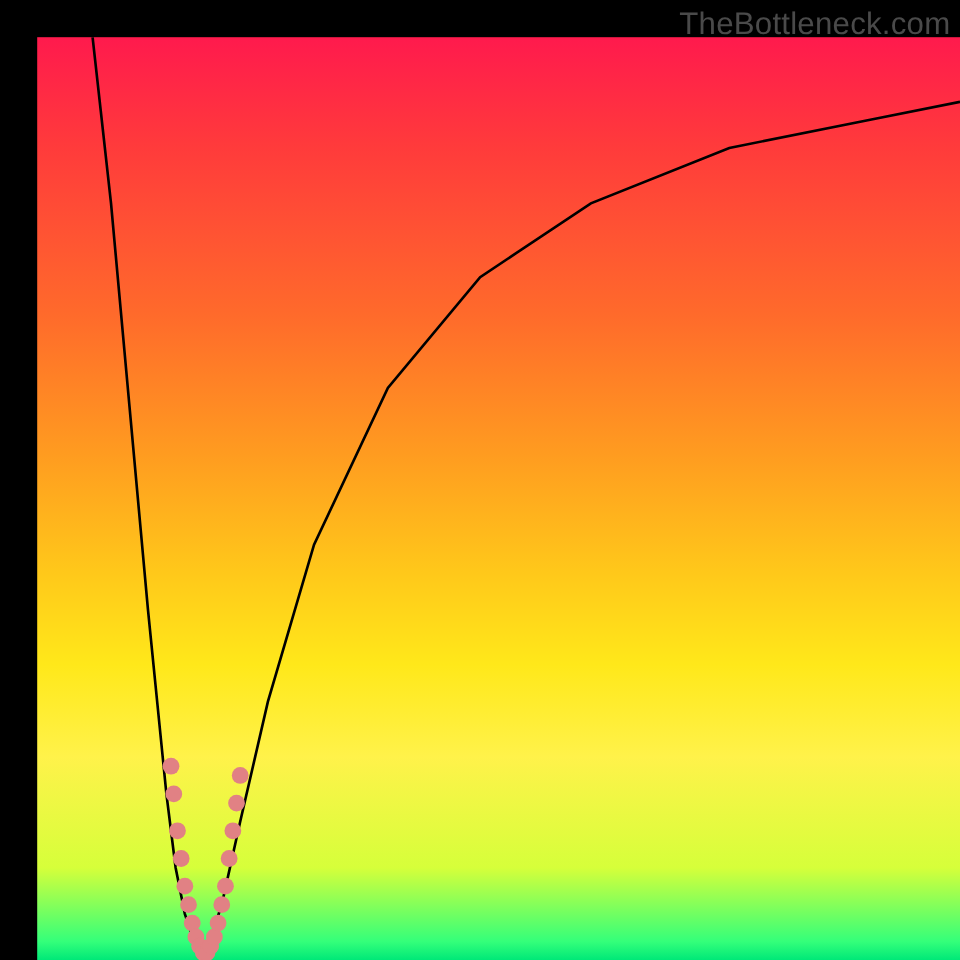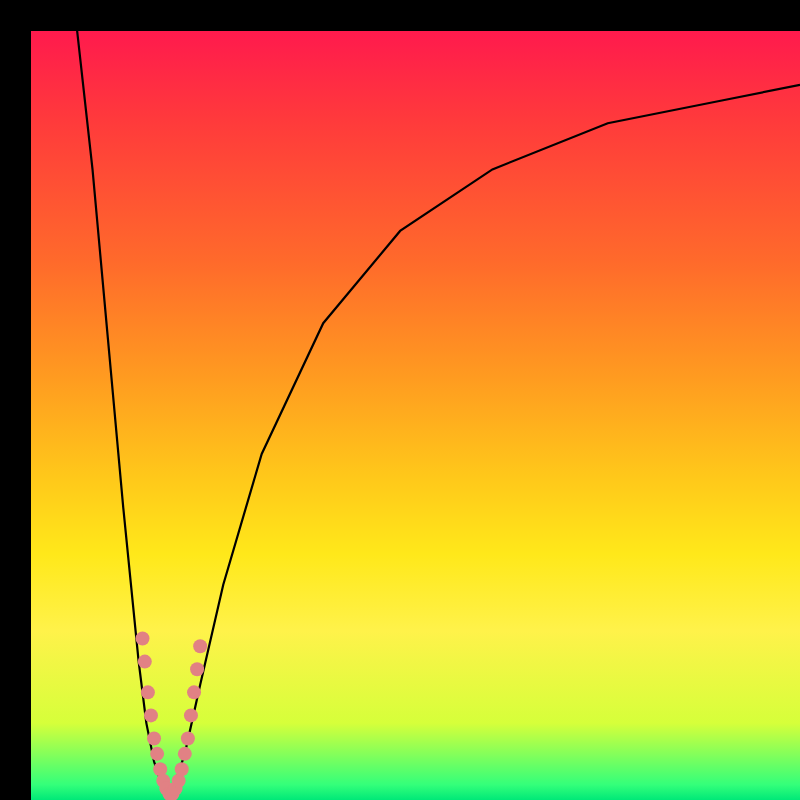--- a/index.html
+++ b/index.html
@@ -83,13 +83,14 @@
           <circle cx="150.72" cy="738.24" r="7" fill="#e18184"></circle>
           <circle cx="153.80" cy="722.86" r="7" fill="#e18184"></circle>
           <circle cx="156.88" cy="707.48" r="7" fill="#e18184"></circle>
           <circle cx="159.95" cy="684.41" r="7" fill="#e18184"></circle>
           <circle cx="163.03" cy="661.34" r="7" fill="#e18184"></circle>
           <circle cx="166.10" cy="638.27" r="7" fill="#e18184"></circle>
           <circle cx="169.18" cy="615.20" r="7" fill="#e18184"></circle>
         </g>
     </svg>
   </div>
+  <div class="watermark">TheBottleneck.com</div>
 </div>
 
 </body></html>

